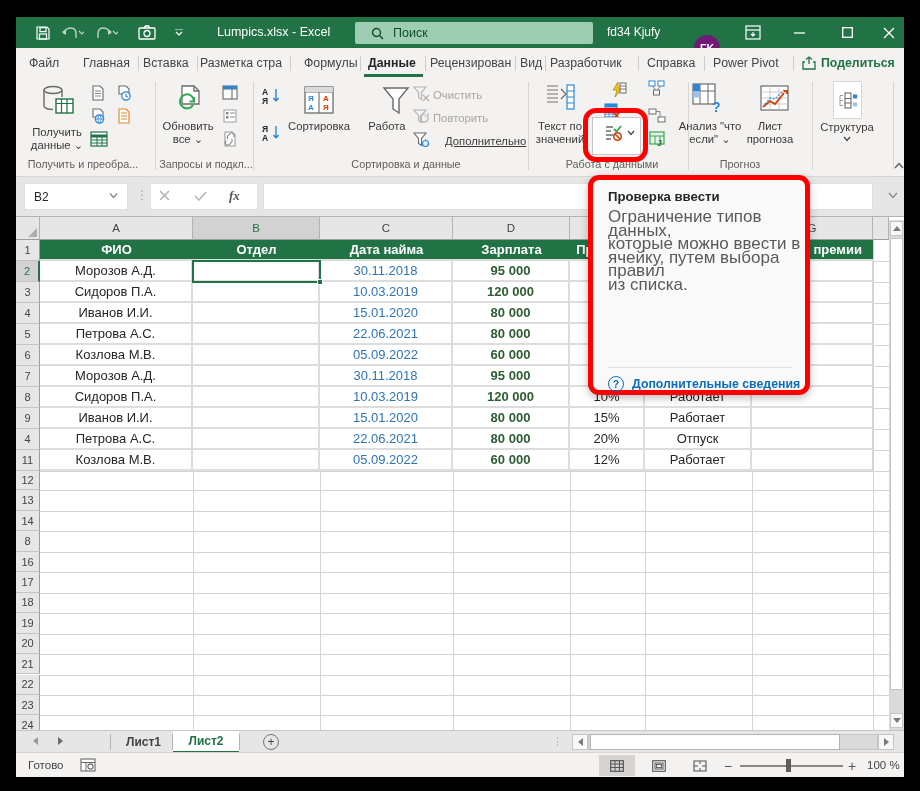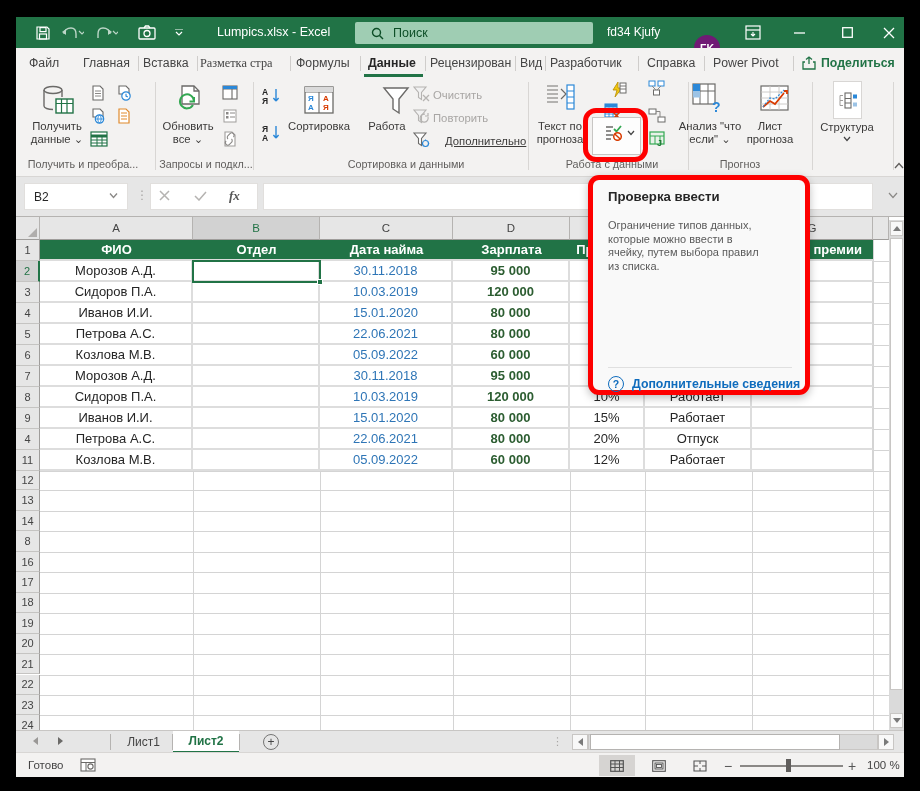--- a/index.html
+++ b/index.html
@@ -52,21 +52,21 @@
 
 .tabbar { position:absolute; left:0; top:713px; width:892px; height:22px; background:#e6e6e6; border-top:1px solid #c8c6c4; }
 .stab { position:absolute; top:0; height:22px; display:flex; align-items:center; justify-content:center; font-size:12px; color:#444; }
 .stab.active { background:#fff; color:#217346; font-weight:bold; border-bottom:2.5px solid #217346; }
 
 .statusbar { position:absolute; left:0; top:735px; width:892px; height:25px; background:#f3f2f1; border-top:1px solid #d8d6d4; font-size:11.5px; color:#444; }
 
 .redring { position:absolute; left:567px; top:91px; width:65px; height:54px; border:5px solid #fe0000; border-radius:13px; z-index:50; }
 .tooltip { position:absolute; left:572px; top:158px; width:222px; height:220px; background:#f9f9f9; border:5px solid #fe0000; border-radius:11px; z-index:60; box-shadow:0 3px 8px rgba(0,0,0,0.25); }
 .tooltip .title { position:absolute; left:15px; top:9px; font-size:13.2px; font-weight:bold; color:#262626; }
-.tooltip .body { position:absolute; left:15px; width:200px; font-size:11px; line-height:13.5px; color:#5a5a5a; white-space:pre-line;margin-top:9px; }
+.tooltip .body { position:absolute; left:15px; width:200px; font-size:17px; line-height:13.5px; color:#5a5a5a; white-space:pre-line; }
 .tooltip .divider { position:absolute; left:15px; top:187px; width:184px; height:1px; background:#e0e0e0; }
 .tooltip .linkrow { position:absolute; left:15px; top:196px; display:flex; align-items:center; gap:8px; }
 .tooltip .linktxt { font-size:12.3px; font-weight:bold; color:#0f6cbd; }
 .qmark { width:16px; height:16px; border-radius:50%; border:1.5px solid #0f6cbd; color:#0f6cbd; font-size:10.5px; font-weight:bold; display:flex; align-items:center; justify-content:center; }
 .wc { position:absolute; top:0; width:30px; height:31px; display:flex; align-items:center; justify-content:center; }
 svg { display:block; }
 </style>
 </head>
 <body>
 
@@ -142,22 +142,22 @@
           <path d="M1 1 L11 11 M11 1 L1 11" stroke="#fff" stroke-width="1.3"></path>
         </svg>
     </div>
   </div>
 
   <div class="tabsrow">
     <div id="tabs-host">
         <div class="rtab" style="left: 13px;">Файл</div>
         <div class="rtab" style="left: 67px;">Главная</div>
         <div class="rtab" style="left: 127px;">Вставка</div>
-        <div class="rtab" style="left: 184px; font-family: Liberation Serif, serif;">Разметка стра</div>
-        <div class="rtab" style="left: 280px;">Формулы</div>
+        <div class="rtab" style="left: 184px;">Разметка стра</div>
+        <div class="rtab" style="left: 288px;">Формулы</div>
         <div class="rtab active" style="left: 352px;">Данные</div>
         <div class="rtab" style="left: 414px;">Рецензирован</div>
         <div class="rtab" style="left: 504px;">Вид</div>
         <div class="rtab" style="left: 534px;">Разработчик</div>
         <div class="rtab" style="left: 631px;">Справка</div>
         <div class="rtab" style="left: 697px;">Power Pivot</div>
         <div class="tabsep" style="left: 122px;"></div>
         <div class="tabsep" style="left: 181px;"></div>
         <div class="tabsep" style="left: 274px;"></div>
         <div class="tabsep" style="left: 344px;"></div>
@@ -190,21 +190,21 @@
     <div class="grpsep" style="left:877px;"></div>
 
     <div class="ribicon" style="left:25px;top:7px;">
       <svg width="34" height="32" viewBox="0 0 34 32">
           <ellipse cx="12" cy="5" rx="9" ry="3.5" fill="none" stroke="#6b6a68" stroke-width="1.4"></ellipse>
           <path d="M3 5 v16 c0 2 4 3.5 9 3.5 M21 5 v7" fill="none" stroke="#6b6a68" stroke-width="1.4"></path>
           <rect x="15" y="14" width="17" height="14" fill="#fff" stroke="#217346" stroke-width="1.4"></rect>
           <path d="M15 18.5 h17 M20.5 14 v14 M26 14 v14" stroke="#217346" stroke-width="1.2"></path>
         </svg>
     </div>
-    <div class="bigbtn-label" style="left:0px;top:42px;width:82px;">Получить
+    <div class="bigbtn-label" style="left:0px;top:48px;width:82px;">Получить
 данные ⌄</div>
     <div class="ribicon" style="left:74px;top:7px;">
         <svg width="16" height="16" viewBox="0 0 16 16">
           <path d="M3 1 h7 l3 3 v11 H3z" fill="#fff" stroke="#6b6a68" stroke-width="1.1"></path>
           <path d="M5 6 h6 M5 8.5 h6 M5 11 h6" stroke="#8a8886" stroke-width="1"></path>
         </svg>
       </div>
     <div class="ribicon" style="left:100px;top:7px;">
         <svg width="16" height="16" viewBox="0 0 16 16">
           <path d="M3 1 h7 l3 3 v5 H3z" fill="#fff" stroke="#6b6a68" stroke-width="1.1"></path>
@@ -316,32 +316,32 @@
     </div>
     <div class="smalltxt dis" style="left:417px;top:34px;">Повторить</div>
     <div class="ribicon" style="left:397px;top:54px;">
       <svg width="17" height="16" viewBox="0 0 17 16">
           <path d="M1 1 h12 l-4.5 5.5 v7 l-3 -2 v-5 z" fill="#fff" stroke="#6b6a68" stroke-width="1.1"></path>
           <circle cx="12.5" cy="11.5" r="3" fill="none" stroke="#2b88d8" stroke-width="1.2"></circle>
           <path d="M12.5 7.5 v1 M12.5 14 v1 M8.8 11.5 h1 M15.2 11.5 h1" stroke="#2b88d8" stroke-width="1.1"></path>
         </svg>
     </div>
     <div class="smalltxt" style="left:429px;top:57px;text-decoration:underline;">Дополнительно</div>
-    <div class="grplabel" style="left:251px;width:278px;">Сортировка и данными</div>
+    <div class="grplabel" style="left:251px;width:278px;">Сортировка и данные</div>
 
     <div class="ribicon" style="left:529px;top:5px;">
       <svg width="30" height="32" viewBox="0 0 30 32">
           <path d="M2 3 h11 M2 7 h11 M2 11 h11 M2 15 h11 M2 19 h11" stroke="#9f9d9b" stroke-width="1.4"></path>
           <path d="M16 6 l5 5 -5 5" fill="none" stroke="#6b6a68" stroke-width="1.2"></path>
           <rect x="22" y="2" width="7" height="24" fill="#fff" stroke="#2b88d8" stroke-width="1.2"></rect>
           <path d="M22 8 h7 M22 14 h7 M22 20 h7" stroke="#2b88d8" stroke-width="1"></path>
         </svg>
     </div>
     <div class="bigbtn-label" style="left:513px;top:42px;width:62px;">Текст по
-прогноза</div>
+значений</div>
     <div class="ribicon" style="left:594px;top:3px;">
         <svg width="17" height="17" viewBox="0 0 17 17">
           <path d="M8 1 L3 9 h4 l-2 7 7 -9 h-4 z" fill="#f2c811" stroke="#b58b00" stroke-width="0.8"></path>
           <rect x="10" y="2" width="6" height="10" fill="#fff" stroke="#6b6a68" stroke-width="1"></rect>
           <path d="M10 5 h6 M10 8 h6" stroke="#6b6a68" stroke-width="0.9"></path>
         </svg>
       </div>
     <div class="ribicon" style="left:588px;top:25px;">
         <svg width="18" height="17" viewBox="0 0 18 17">
           <rect x="1" y="1" width="12" height="13" fill="#fff" stroke="#2b88d8" stroke-width="1.1"></rect>
@@ -633,21 +633,21 @@
   </div>
 
   <div class="tabbar">
     <span class="abs" style="left:17px;top:6px;">
         <span class="tri" style="display:block;border-top:4.5px solid transparent;border-bottom:4.5px solid transparent;border-right:5px solid #9a9896;"></span>
       </span>
     <span class="abs" style="left:42px;top:6px;">
         <span class="tri" style="display:block;border-top:4.5px solid transparent;border-bottom:4.5px solid transparent;border-left:5px solid #6b6a68;"></span>
       </span>
     <span class="abs" style="left:94px;top:3px;width:1px;height:16px;background:#b5b3b1;"></span>
-    <div class="stab" style="left:99px;width:57px;">
+    <div class="stab" style="left:99px;width:57px;font-weight:bold;">
         <span>Лист1</span>
       </div>
     <span class="abs" style="left:156px;top:3px;width:1px;height:16px;background:#b5b3b1;"></span>
     <div class="stab active" style="left:157px;width:66px;">
         <span>Лист2</span>
       </div>
     <span class="abs" style="left:223px;top:3px;width:1px;height:16px;background:#b5b3b1;"></span>
     <div class="abs flexc" style="left:247px;top:3px;width:16px;height:16px;border-radius:50%;border:1px solid #757574;color:#444;font-size:12px;">+</div>
 
     <span class="abs" style="left:536px;top:4px;color:#a8a6a4;font-size:11px;">⋮</span>

